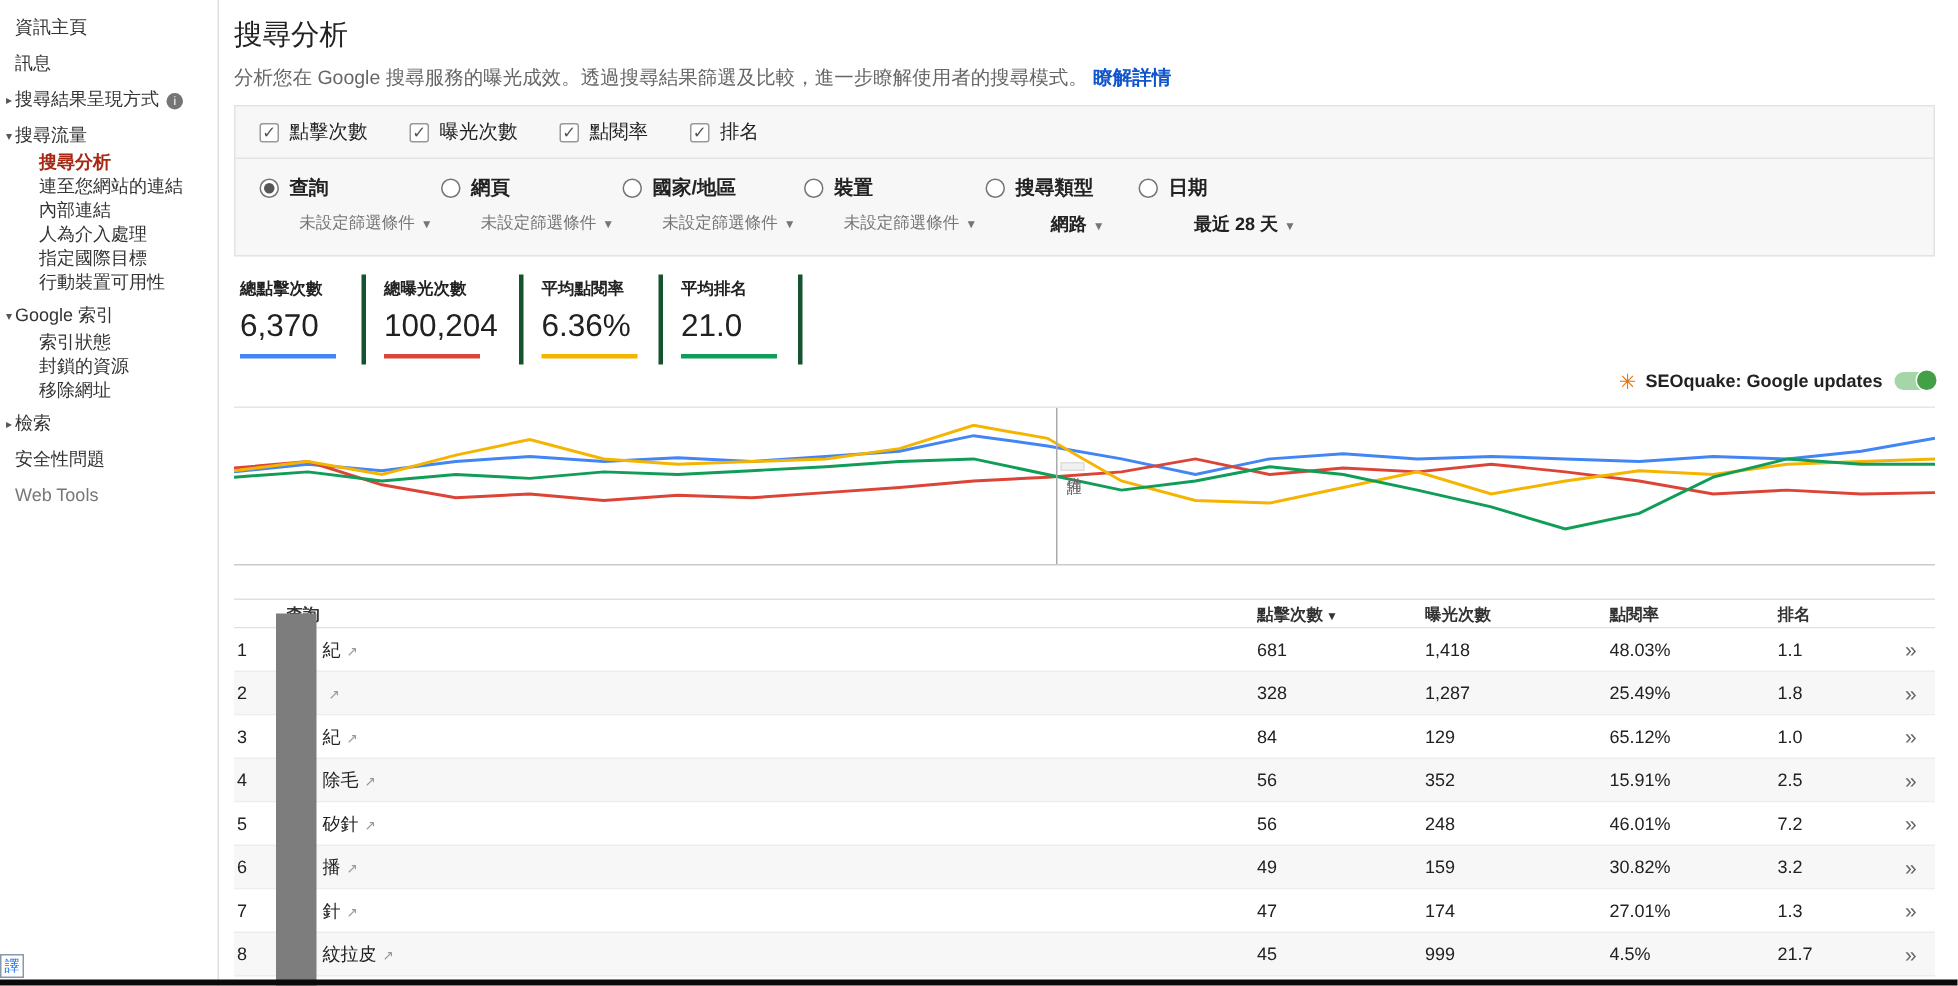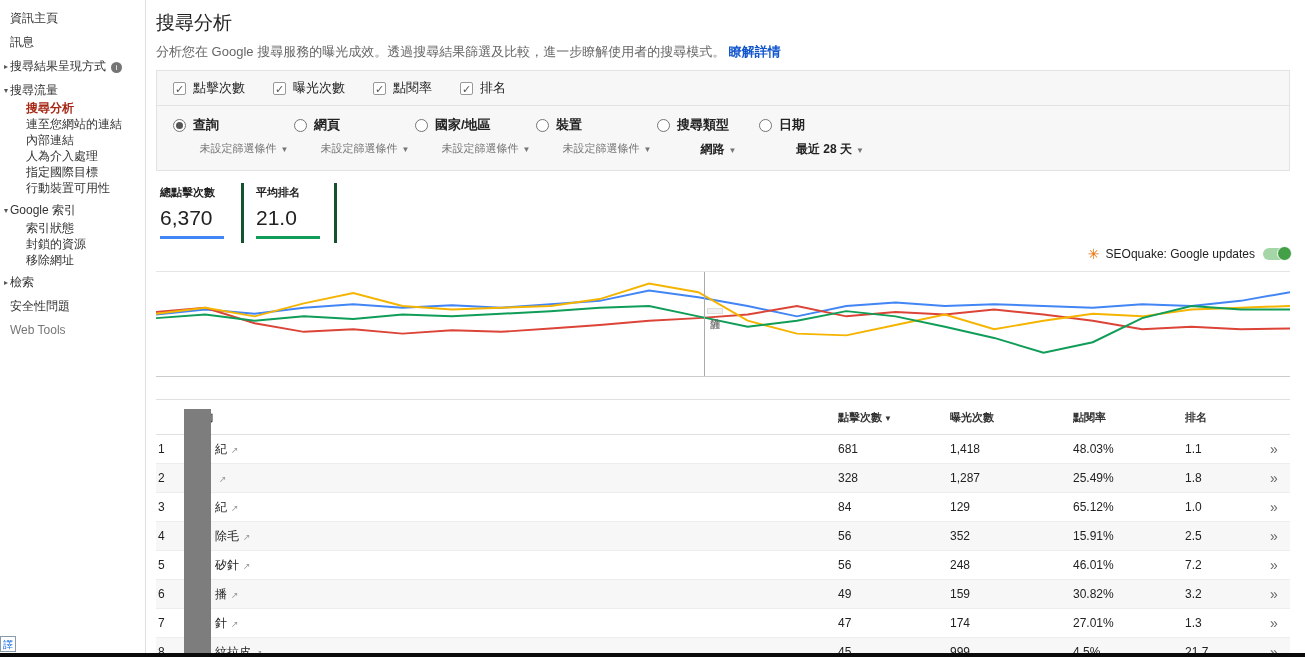--- a/index.html
+++ b/index.html
@@ -67,37 +67,37 @@
   .cards { display: flex; margin: 12px 15px 0 10px; }
   .card { padding: 2px 14px 4px 4px; border-right: 3px solid #14532d; min-width: 88px; }
   .card + .card { padding-left: 12px; }
   .card-label { font-size: 11px; font-weight: bold; color: #222; white-space: nowrap; }
   .card-value { font-size: 21px; color: #212121; margin-top: 6px; white-space: nowrap; }
   .card-bar { width: 64px; height: 3px; margin-top: 6px; }
 
   
   .seoq { display: flex; align-items: center; justify-content: flex-end; gap: 6px; margin: 2px 15px 0 0; height: 18px; }
   .seoq-icon { color: #e8710a; font-size: 14px; line-height: 14px; }
-  .seoq-label { font-size: 12px; color: #222; }
+  .seoq-label { font-size: 12px; color: #222; font-weight: bold; }
   .toggle { position: relative; width: 27px; height: 12px; background: #a5d6a7; border-radius: 6px; cursor: pointer; margin-left: 2px; }
   .toggle-knob { position: absolute; right: -2px; top: -2px; width: 15px; height: 15px; border-radius: 50%; background: #43a047; border: 1px solid #fff; }
 
   
   .chart { position: relative; margin: 8px 15px 0 10px; height: 106px; border-top: 1px solid #e5e5e5; border-bottom: 1px solid #ccc; background: #fff; }
   .chart svg { display: block; width: 100%; height: 100%; }
   .ann-line { position: absolute; top: 0; bottom: 0; width: 1px; background: #aaa; }
   .ann-label {
     position: absolute; top: 36px; writing-mode: vertical-rl; font-size: 10px; color: #666;
     background: #f1f1f1; border: 1px solid #ddd; padding: 2px 0;
   }
 
   
   .table { margin: 22px 15px 0 10px; font-size: 12px; }
   .thead, .trow { display: grid; grid-template-columns: 35px 1fr 112px 123px 112px 85px 20px; align-items: center; }
-  .thead { height: 36px; border-top: 1px solid #e0e0e0; border-bottom: 1px solid #e0e0e0; font-weight: bold; font-size: 11px; color: #333; background: #fff; }
+  .thead { height: 20px; border-top: 1px solid #e0e0e0; border-bottom: 1px solid #e0e0e0; font-weight: bold; font-size: 11px; color: #333; background: #fff; }
   .trow { height: 29px; border-bottom: 1px solid #ededed; background: #fff; }
   .trow.alt { background: #f7f7f7; }
   .tc { white-space: nowrap; overflow: hidden; }
   .tc.idx { padding-left: 2px; color: #222; }
   .tc.query .qtext { margin-left: 24px; }
   .ext { color: #999; font-size: 9px; margin-left: 4px; cursor: pointer; }
   .sort { font-size: 8px; color: #333; margin-left: 2px; }
   .tc.chev { color: #666; font-size: 14px; cursor: pointer; }
   .thead .tc { cursor: pointer; }
 
@@ -204,20 +204,30 @@
       </div>
   </div>
 
   <div class="cards">
       <div class="card">
         <div class="card-label">總點擊次數</div>
         <div class="card-value">6,370</div>
         <div class="card-bar" style="background: rgb(66, 133, 244);"></div>
       </div>
       <div class="card">
+        <div class="card-label">總曝光次數</div>
+        <div class="card-value">100,204</div>
+        <div class="card-bar" style="background: rgb(219, 68, 55);"></div>
+      </div>
+      <div class="card">
+        <div class="card-label">平均點閱率</div>
+        <div class="card-value">6.36%</div>
+        <div class="card-bar" style="background: rgb(244, 180, 0);"></div>
+      </div>
+      <div class="card">
         <div class="card-label">平均排名</div>
         <div class="card-value">21.0</div>
         <div class="card-bar" style="background: rgb(15, 157, 88);"></div>
       </div>
     </div>
 
   <div class="seoq">
     <span class="seoq-icon">✳</span>
     <span class="seoq-label">SEOquake: Google updates</span>
     <span class="toggle">

